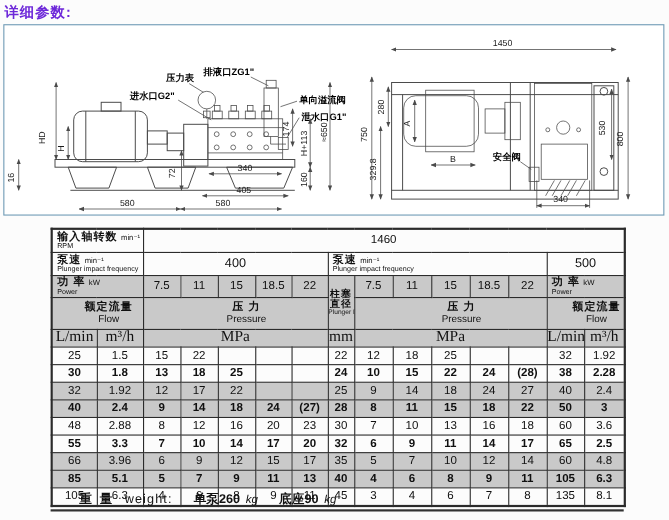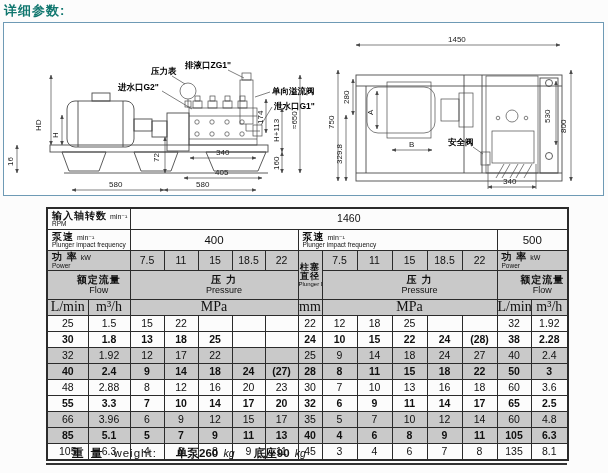--- a/index.html
+++ b/index.html
@@ -3,21 +3,21 @@
 <meta charset="utf-8">
 <style>
   html,body{margin:0;padding:0;}
   body{
     width:608px;height:473px;position:relative;overflow:hidden;
     background:#fcfcfc;color:#111;
     font-family:"Liberation Sans","DejaVu Sans",sans-serif;
   }
   .page-title{
     position:absolute;top:2px;left:4px;
-    font-size:13px;font-weight:bold;letter-spacing:1px;color:#0f766e;
+    font-size:13px;font-weight:bold;letter-spacing:1px;color:#6d28d9;
   }
   .draw-box{
     position:absolute;left:3px;top:22px;width:599px;height:172px;
     border:1px solid #6e9ab5;background:#fff;box-sizing:content-box;
   }
   .draw-box svg{display:block;}
   .geo{stroke:#4a4a4a;stroke-width:0.9;fill:none;}
   .geo2{stroke:#4a4a4a;stroke-width:0.7;fill:none;}
   .dim{stroke:#4a4a4a;stroke-width:0.7;marker-start:url(#arr);marker-end:url(#arr);}
   .ldr{stroke:#4a4a4a;stroke-width:0.7;fill:none;}

